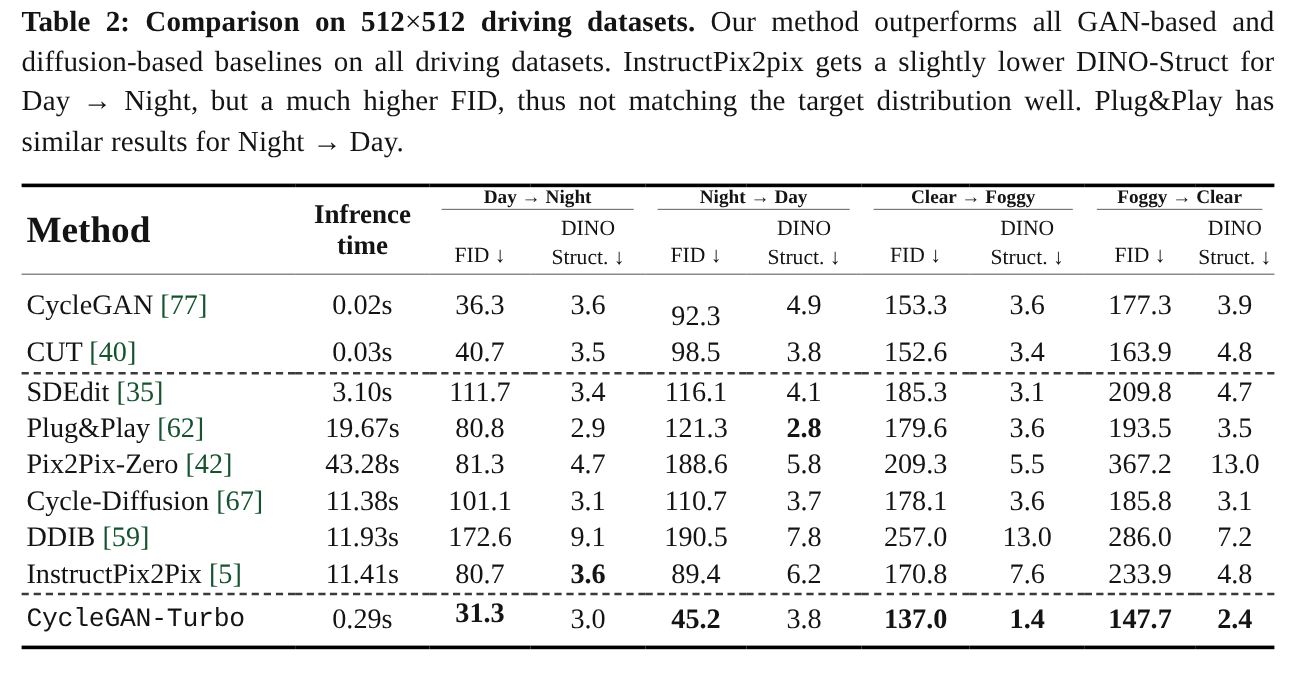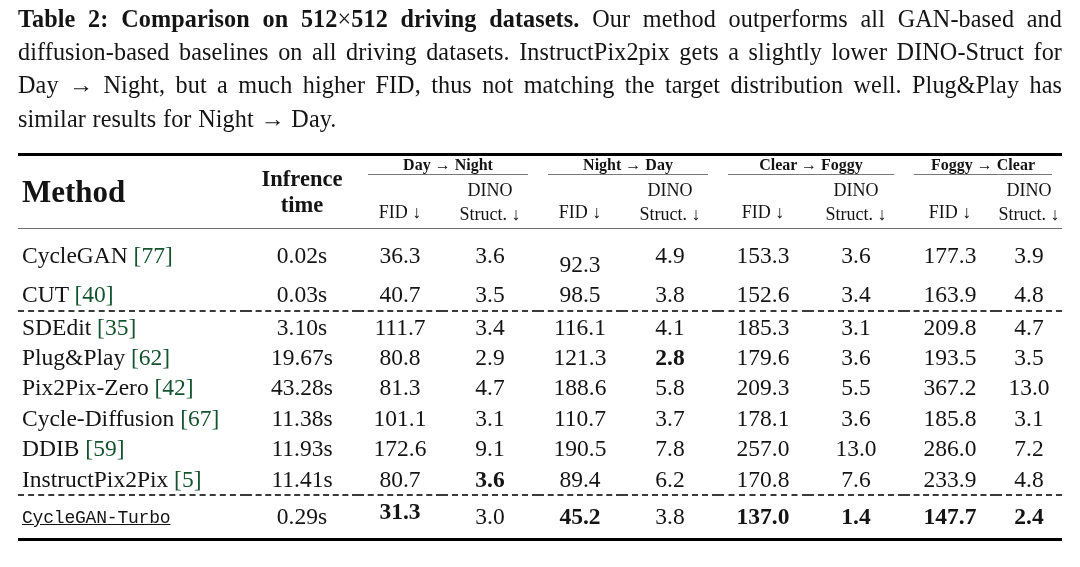--- a/index.html
+++ b/index.html
@@ -120,23 +120,22 @@
   td.method {
     text-align: left;
     padding-left: 4px;
     white-space: nowrap;
   }
   td.num { text-align: center; }
   .b { font-weight: bold; }
   .cite { color: #14532d; }
   .mono {
     font-family: "Liberation Mono", "DejaVu Sans Mono", monospace;
-    font-size: 18px;
+    font-size: 22px;
     letter-spacing: -0.2px;
-    text-decoration: underline;
   }
 </style>
 </head>
 <body>
 
 <div id="page">
 
   <p class="caption">
     <span class="bold">Table 2:</span>
     <span class="bold">Comparison on</span>

